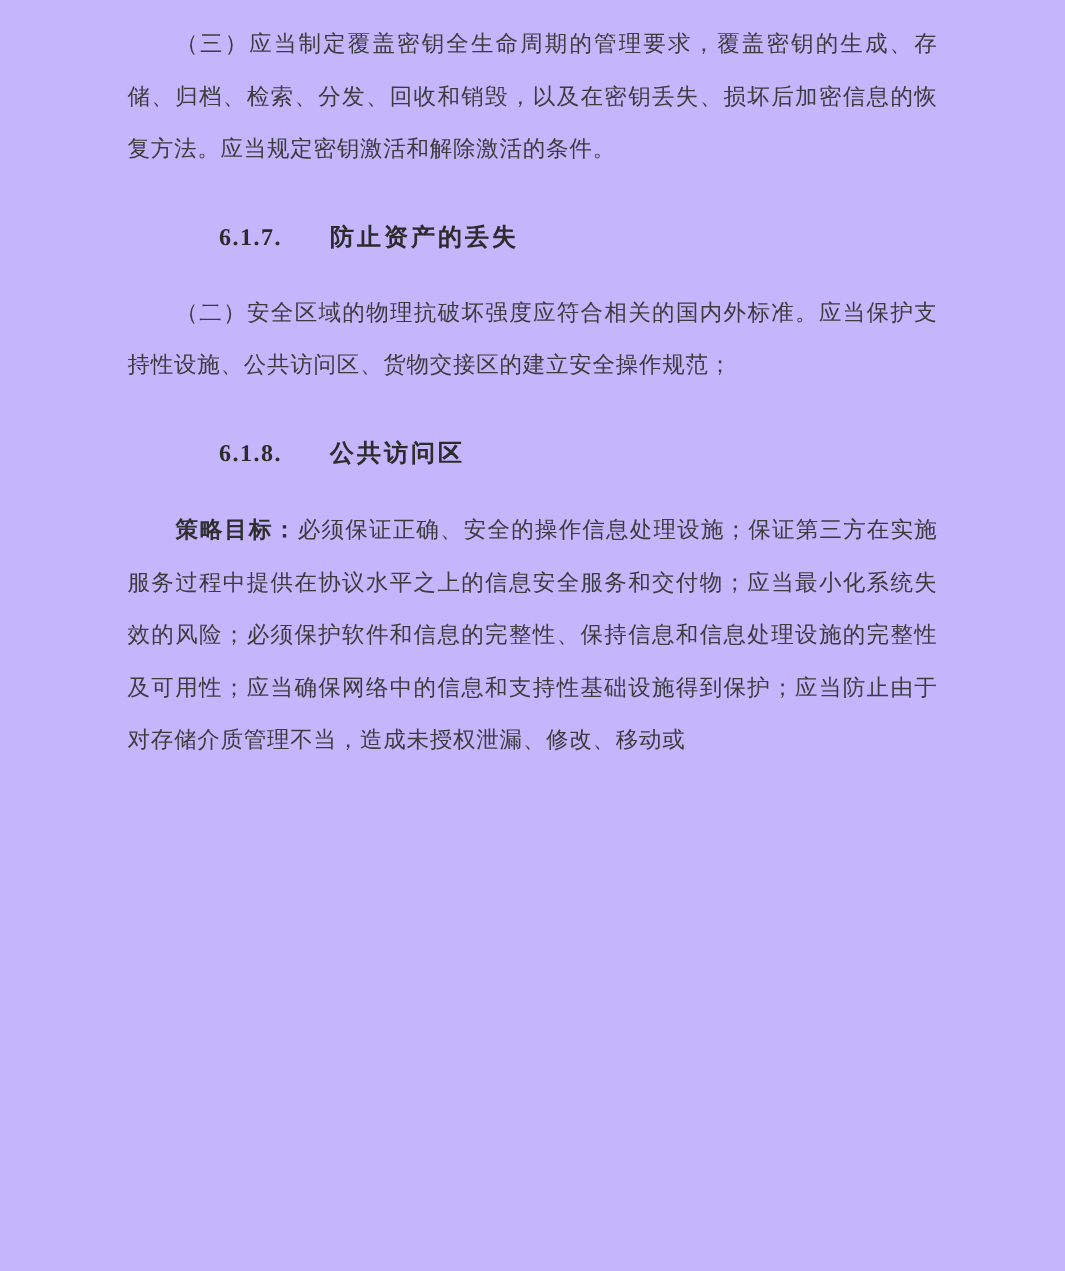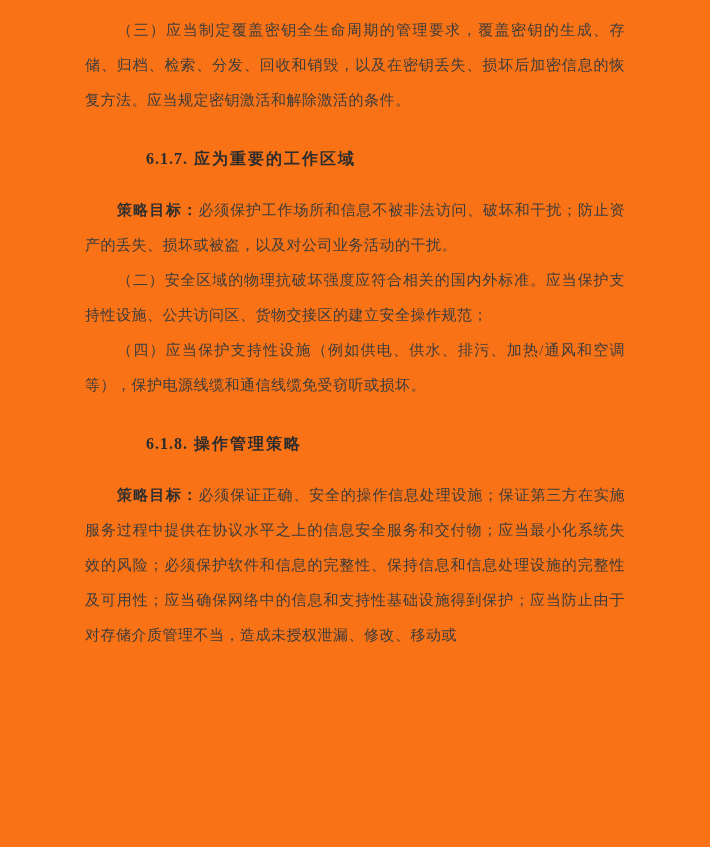--- a/index.html
+++ b/index.html
@@ -5,21 +5,21 @@
   html, body {
     margin: 0;
     padding: 0;
     background: #ffffff;
   }
   .page {
     position: relative;
     width: 710px;
     height: 847px;
     margin: 0;
-    background: #f97316;
+    background: #c4b5fd;
     box-sizing: border-box;
     padding: 13px 85px 0 85px;
     overflow: hidden;
     font-family: "Liberation Serif", "DejaVu Serif", serif;
     color: #3c3c3c;
   }
   .para {
     margin: 0;
     font-size: 15px;
     line-height: 35px;
@@ -43,48 +43,46 @@
     line-height: 22px;
     text-indent: 0;
     white-space: nowrap;
   }
   .heading-number {
     font-family: "Liberation Serif", "DejaVu Serif", serif;
     font-weight: bold;
     font-size: 16px;
     color: #2c2c2c;
     letter-spacing: 1px;
-    margin-right: 6px;
+    margin-right: 32px;
   }
   .heading-title {
     font-family: "Liberation Sans", "DejaVu Sans", sans-serif;
     font-weight: bold;
     font-size: 16px;
     color: #2c2c2c;
     letter-spacing: 2px;
   }
 </style>
 </head>
 <body>
 
 <div class="page">
 
   <p class="para">（三）应当制定覆盖密钥全生命周期的管理要求，覆盖密钥的生成、存储、归档、检索、分发、回收和销毁，以及在密钥丢失、损坏后加密信息的恢复方法。应当规定密钥激活和解除激活的条件。</p>
 
   <div class="heading">
-    <span class="heading-number">6.1.7.</span><span class="heading-title">应为重要的工作区域</span>
+    <span class="heading-number">6.1.7.</span><span class="heading-title">防止资产的丢失</span>
   </div>
 
-  <p class="para"><span class="objective-label">策略目标：</span><span>必须保护工作场所和信息不被非法访问、破坏和干扰；防止资产的丢失、损坏或被盗，以及对公司业务活动的干扰。</span></p>
 
 
   <p class="para">（二）安全区域的物理抗破坏强度应符合相关的国内外标准。应当保护支持性设施、公共访问区、货物交接区的建立安全操作规范；</p>
 
 
-  <p class="para">（四）应当保护支持性设施（例如供电、供水、排污、加热/通风和空调等），保护电源线缆和通信线缆免受窃听或损坏。</p>
 
   <div class="heading">
-    <span class="heading-number">6.1.8.</span><span class="heading-title">操作管理策略</span>
+    <span class="heading-number">6.1.8.</span><span class="heading-title">公共访问区</span>
   </div>
 
   <p class="para"><span class="objective-label">策略目标：</span><span>必须保证正确、安全的操作信息处理设施；保证第三方在实施服务过程中提供在协议水平之上的信息安全服务和交付物；应当最小化系统失效的风险；必须保护软件和信息的完整性、保持信息和信息处理设施的完整性及可用性；应当确保网络中的信息和支持性基础设施得到保护；应当防止由于对存储介质管理不当，造成未授权泄漏、修改、移动或</span></p>
 
 </div>
 
 </body></html>

